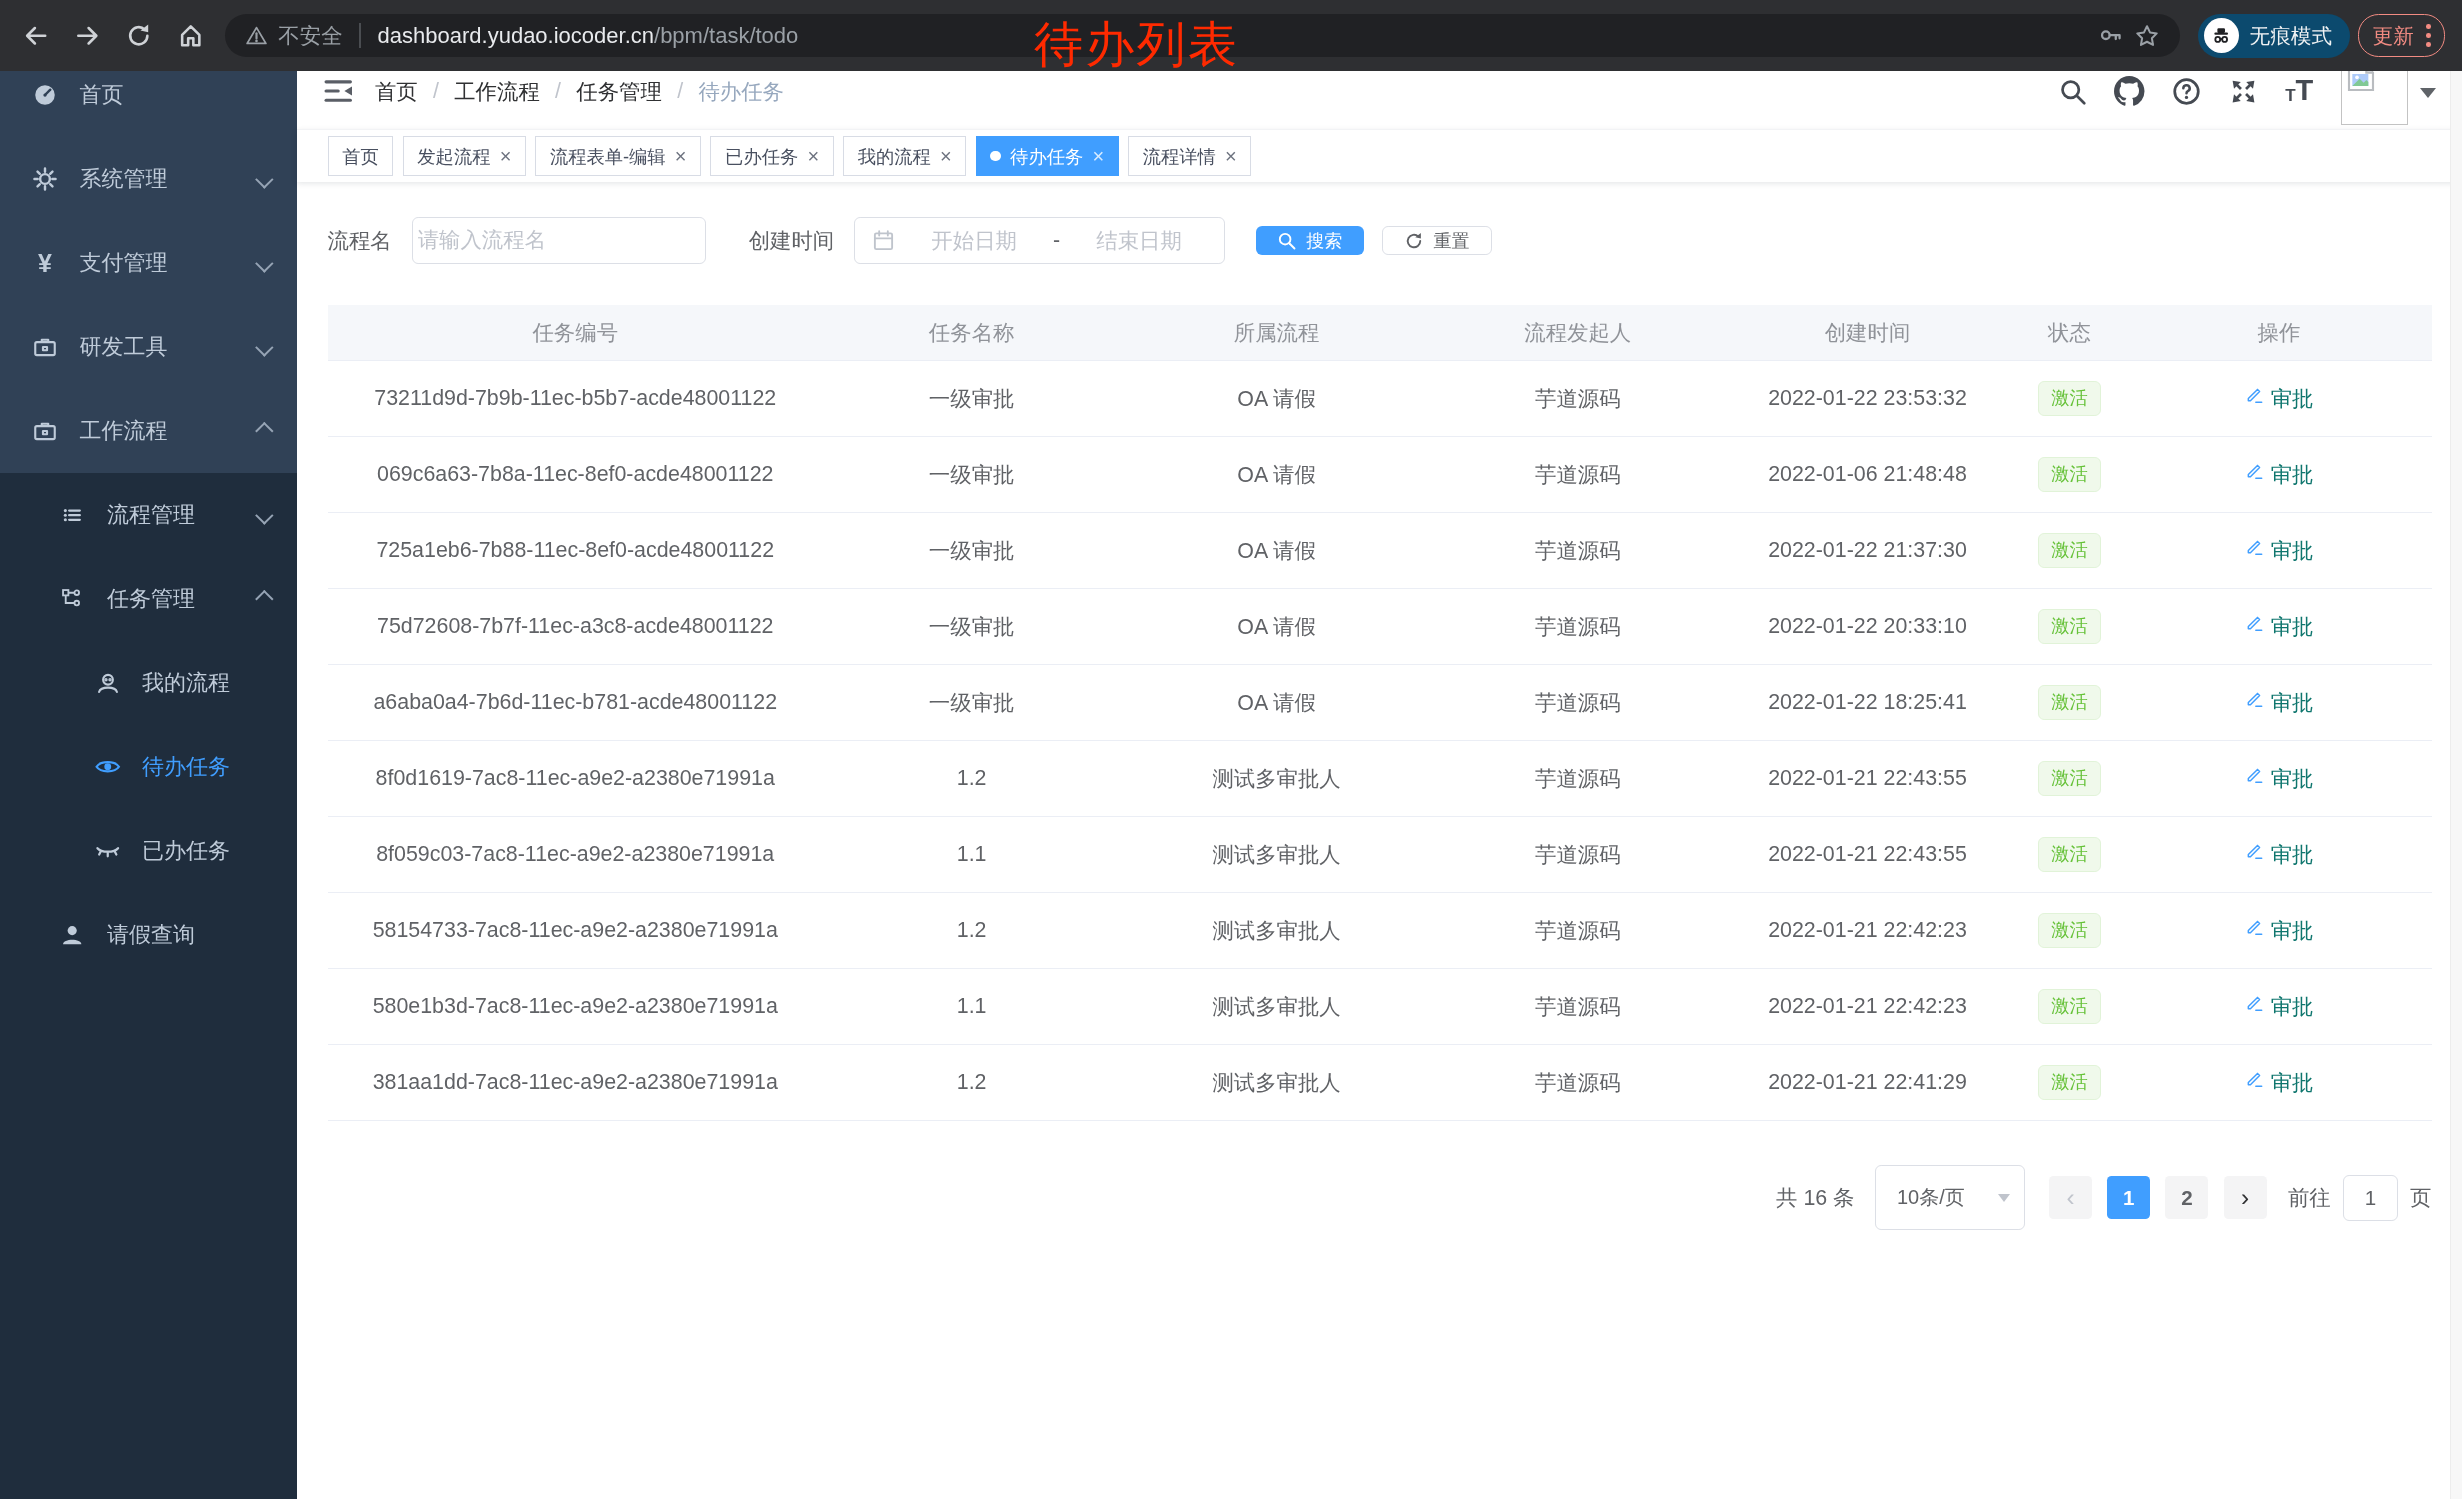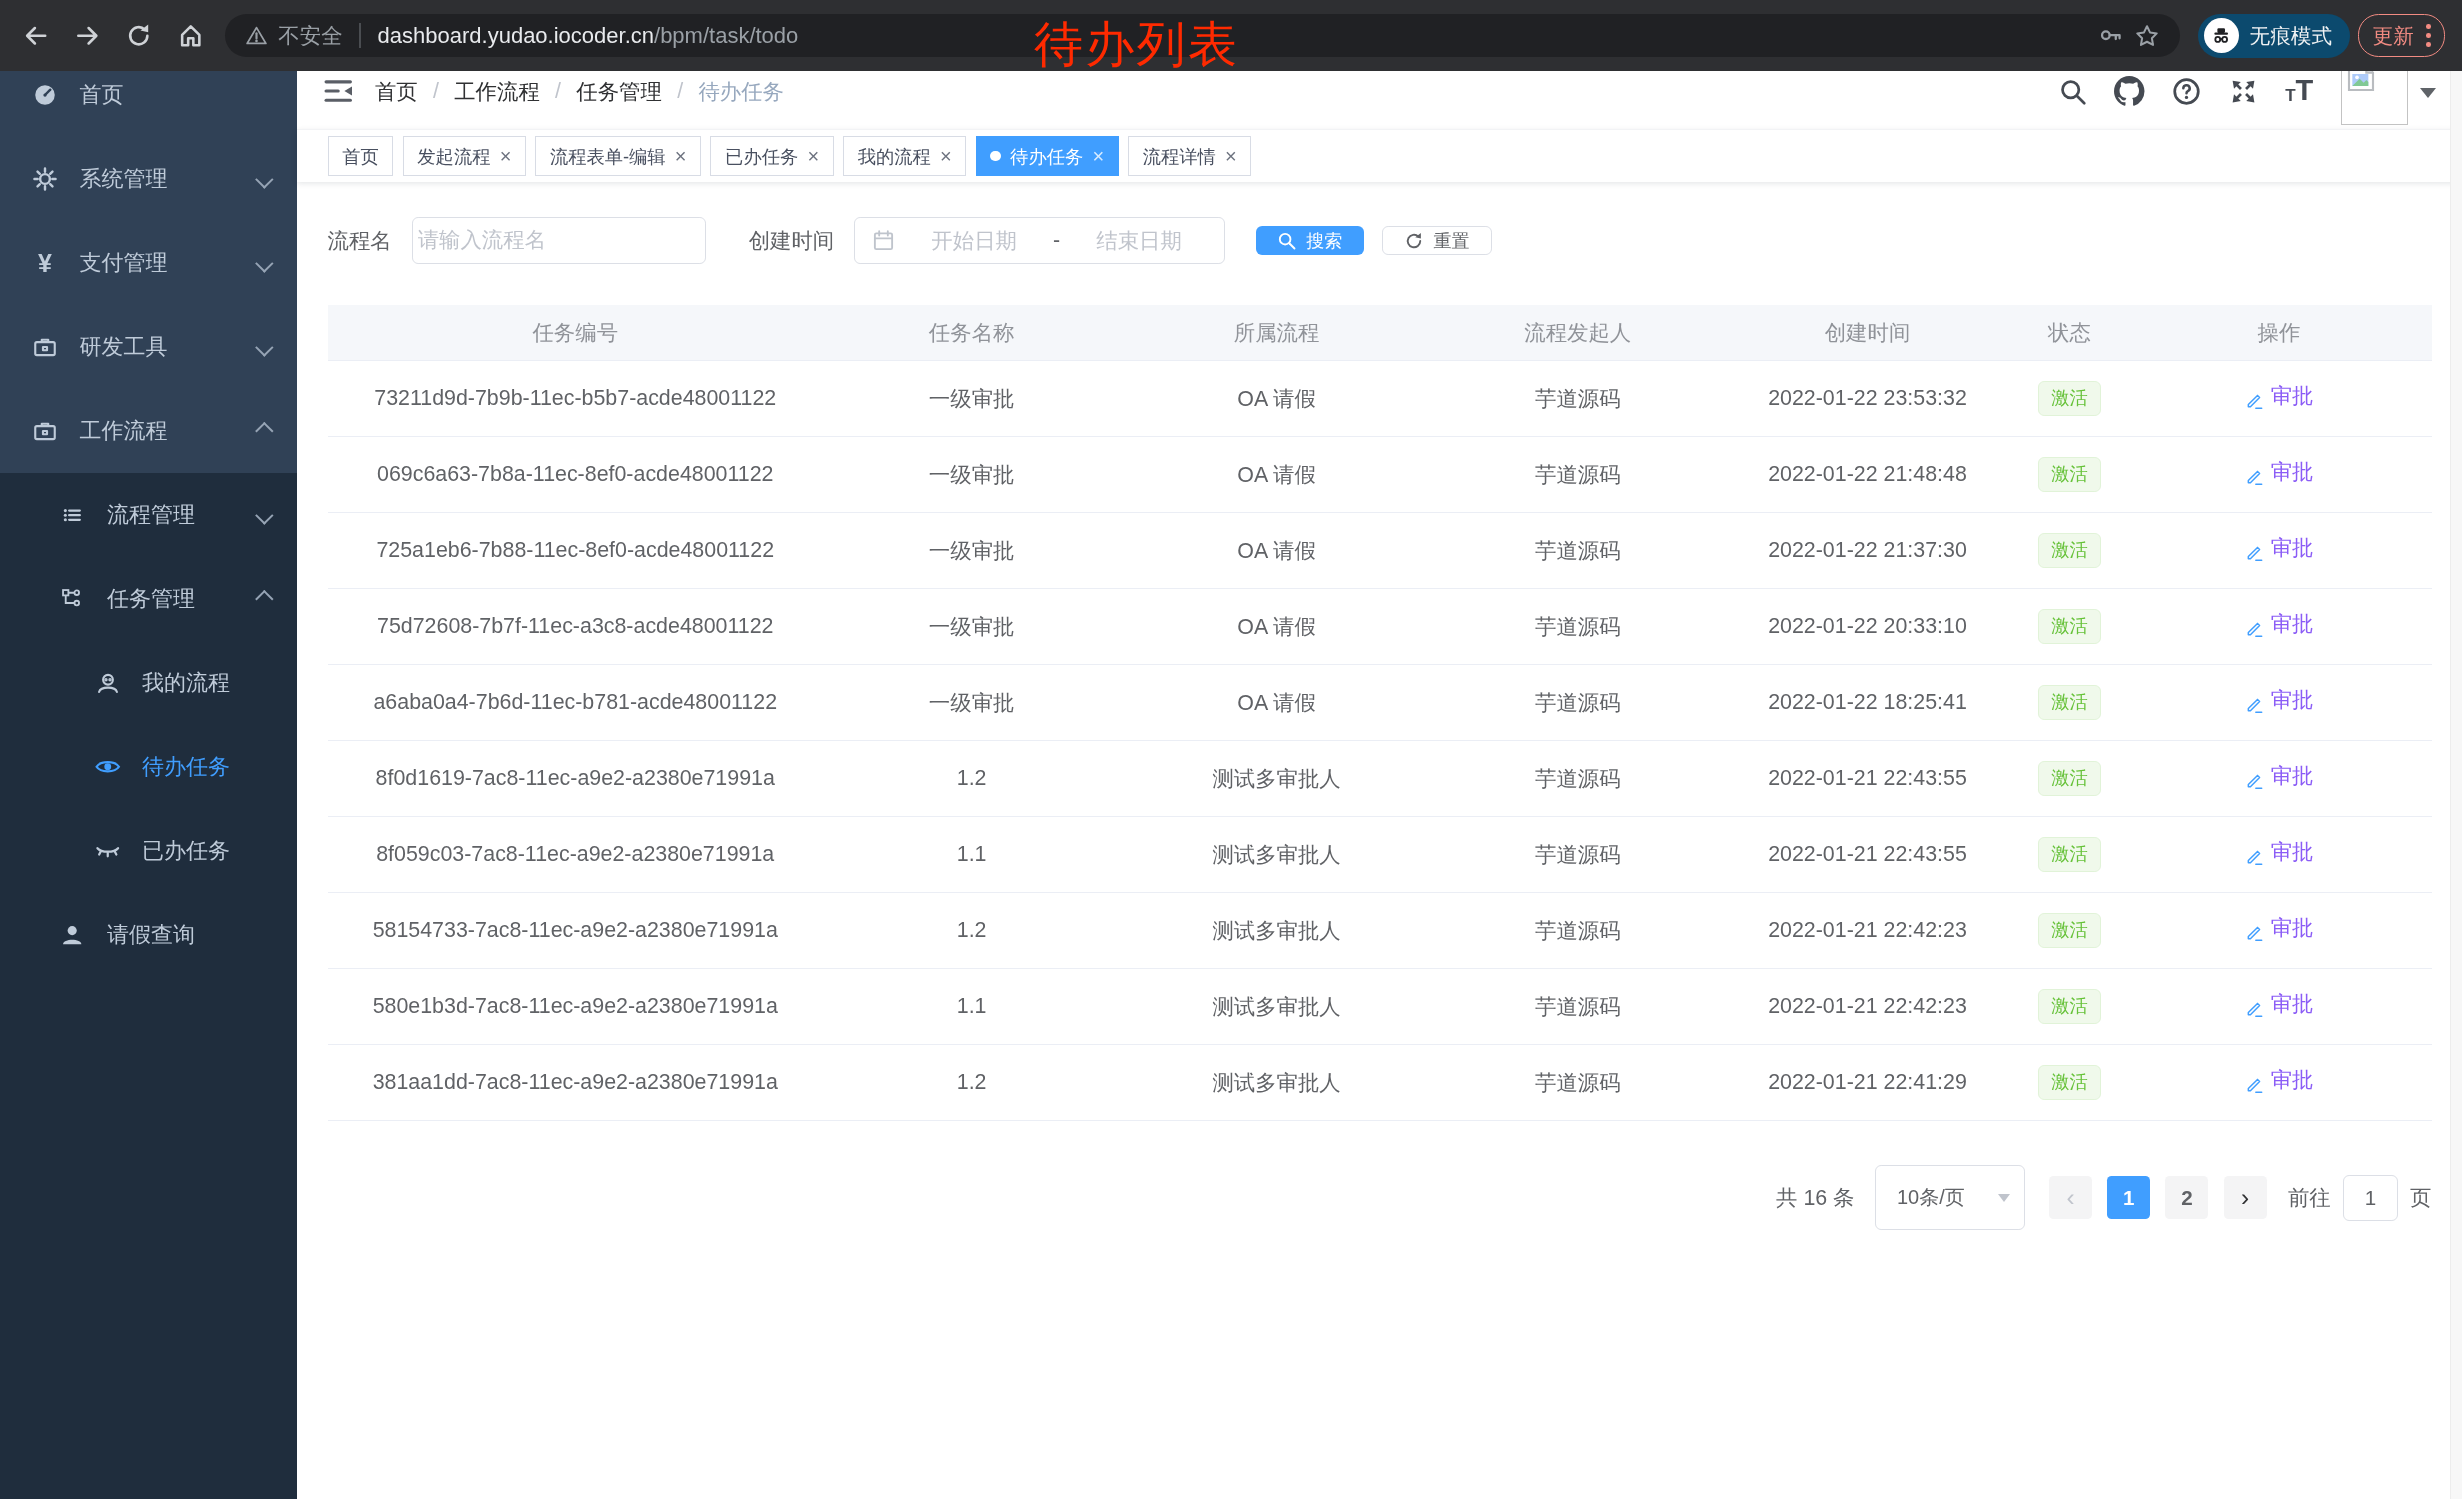--- a/index.html
+++ b/index.html
@@ -93,21 +93,21 @@
   .btn.plain{background:#fff;border:1.5px solid #dcdfe6;color:#606266;margin-left:18.3px;}
   
   .thead{display:flex;height:55px;background:#f5f7fa;align-items:center;border-bottom:1.5px solid #ebeef5;}
   .th{font-size:21.4px;color:#909399;font-weight:500;text-align:center;white-space:nowrap;min-width:0;}
   .trow{display:flex;height:75px;align-items:center;border-bottom:1.5px solid #ebeef5;background:#fff;}
   .td{font-size:21.4px;color:#606266;text-align:center;white-space:nowrap;overflow:hidden;min-width:0;}
   .c1{flex:0 0 23.55%;}.c2{flex:0 0 14.13%;}.c3{flex:0 0 14.86%;}.c4{flex:0 0 13.77%;}
   .c5{flex:0 0 13.77%;}.c6{flex:0 0 5.43%;}.c7{flex:0 0 14.49%;}
   .badge{display:inline-block;background:#f0f9eb;border:1.5px solid #e1f3d8;color:#67c23a;font-size:18.3px;
          padding:6.9px 12.2px;border-radius:6.1px;line-height:1;}
-  .action{color:#8b5cf6;display:inline-flex;align-items:flex-end;gap:6.1px;cursor:pointer;font-size:21.4px;}
+  .action{color:#0f766e;display:inline-flex;align-items:flex-start;gap:6.1px;cursor:pointer;font-size:21.4px;}
   
   .pagination{display:flex;align-items:center;justify-content:flex-end;margin-top:44px;font-size:21.4px;color:#606266;}
   .p-total{margin-right:20px;white-space:nowrap;}
   .psel{width:150px;height:65px;border:1.5px solid #dcdfe6;border-radius:6.1px;box-sizing:border-box;display:flex;
         align-items:center;padding:0 13.7px 0 21.4px;font-size:20px;color:#606266;background:#fff;margin-right:17px;cursor:pointer;justify-content:space-between;}
   .psel .caret{margin-left:auto;width:0;height:0;border-left:6.9px solid transparent;border-right:6.9px solid transparent;
                border-top:8.4px solid #c0c4cc;}
   .pbtn{min-width:43px;height:43px;border-radius:4.6px;background:#f4f4f5;color:#606266;display:flex;align-items:center;
         justify-content:center;font-size:20.6px;font-weight:600;margin:0 7.6px;cursor:pointer;padding:0 4.6px;box-sizing:border-box;}
   .pbtn.arrow-prev{color:#c0c4cc;font-weight:400;font-size:24.4px;}
@@ -465,21 +465,21 @@
                     <path d="M13 22h7" stroke-linecap="round"></path>
                   </svg>
                   <span>审批</span>
                 </span></span>
             </div>
             <div class="trow">
               <span class="td c1">069c6a63-7b8a-11ec-8ef0-acde48001122</span>
               <span class="td c2">一级审批</span>
               <span class="td c3">OA 请假</span>
               <span class="td c4">芋道源码</span>
-              <span class="td c5">2022-01-22 21:48:48</span>
+              <span class="td c5">2022-01-06 21:48:48</span>
               <span class="td c6"><span class="badge">激活</span></span>
               <span class="td c7"><span class="action">
                   <svg width="20" height="20" viewBox="0 0 24 24" stroke="#409eff" stroke-width="1.8" fill="none" stroke-linejoin="round">
                     <path d="M4 17.5 15 6.5l2.5 2.5L6.5 20H4z"></path>
                     <path d="M13 22h7" stroke-linecap="round"></path>
                   </svg>
                   <span>审批</span>
                 </span></span>
             </div>
             <div class="trow">

